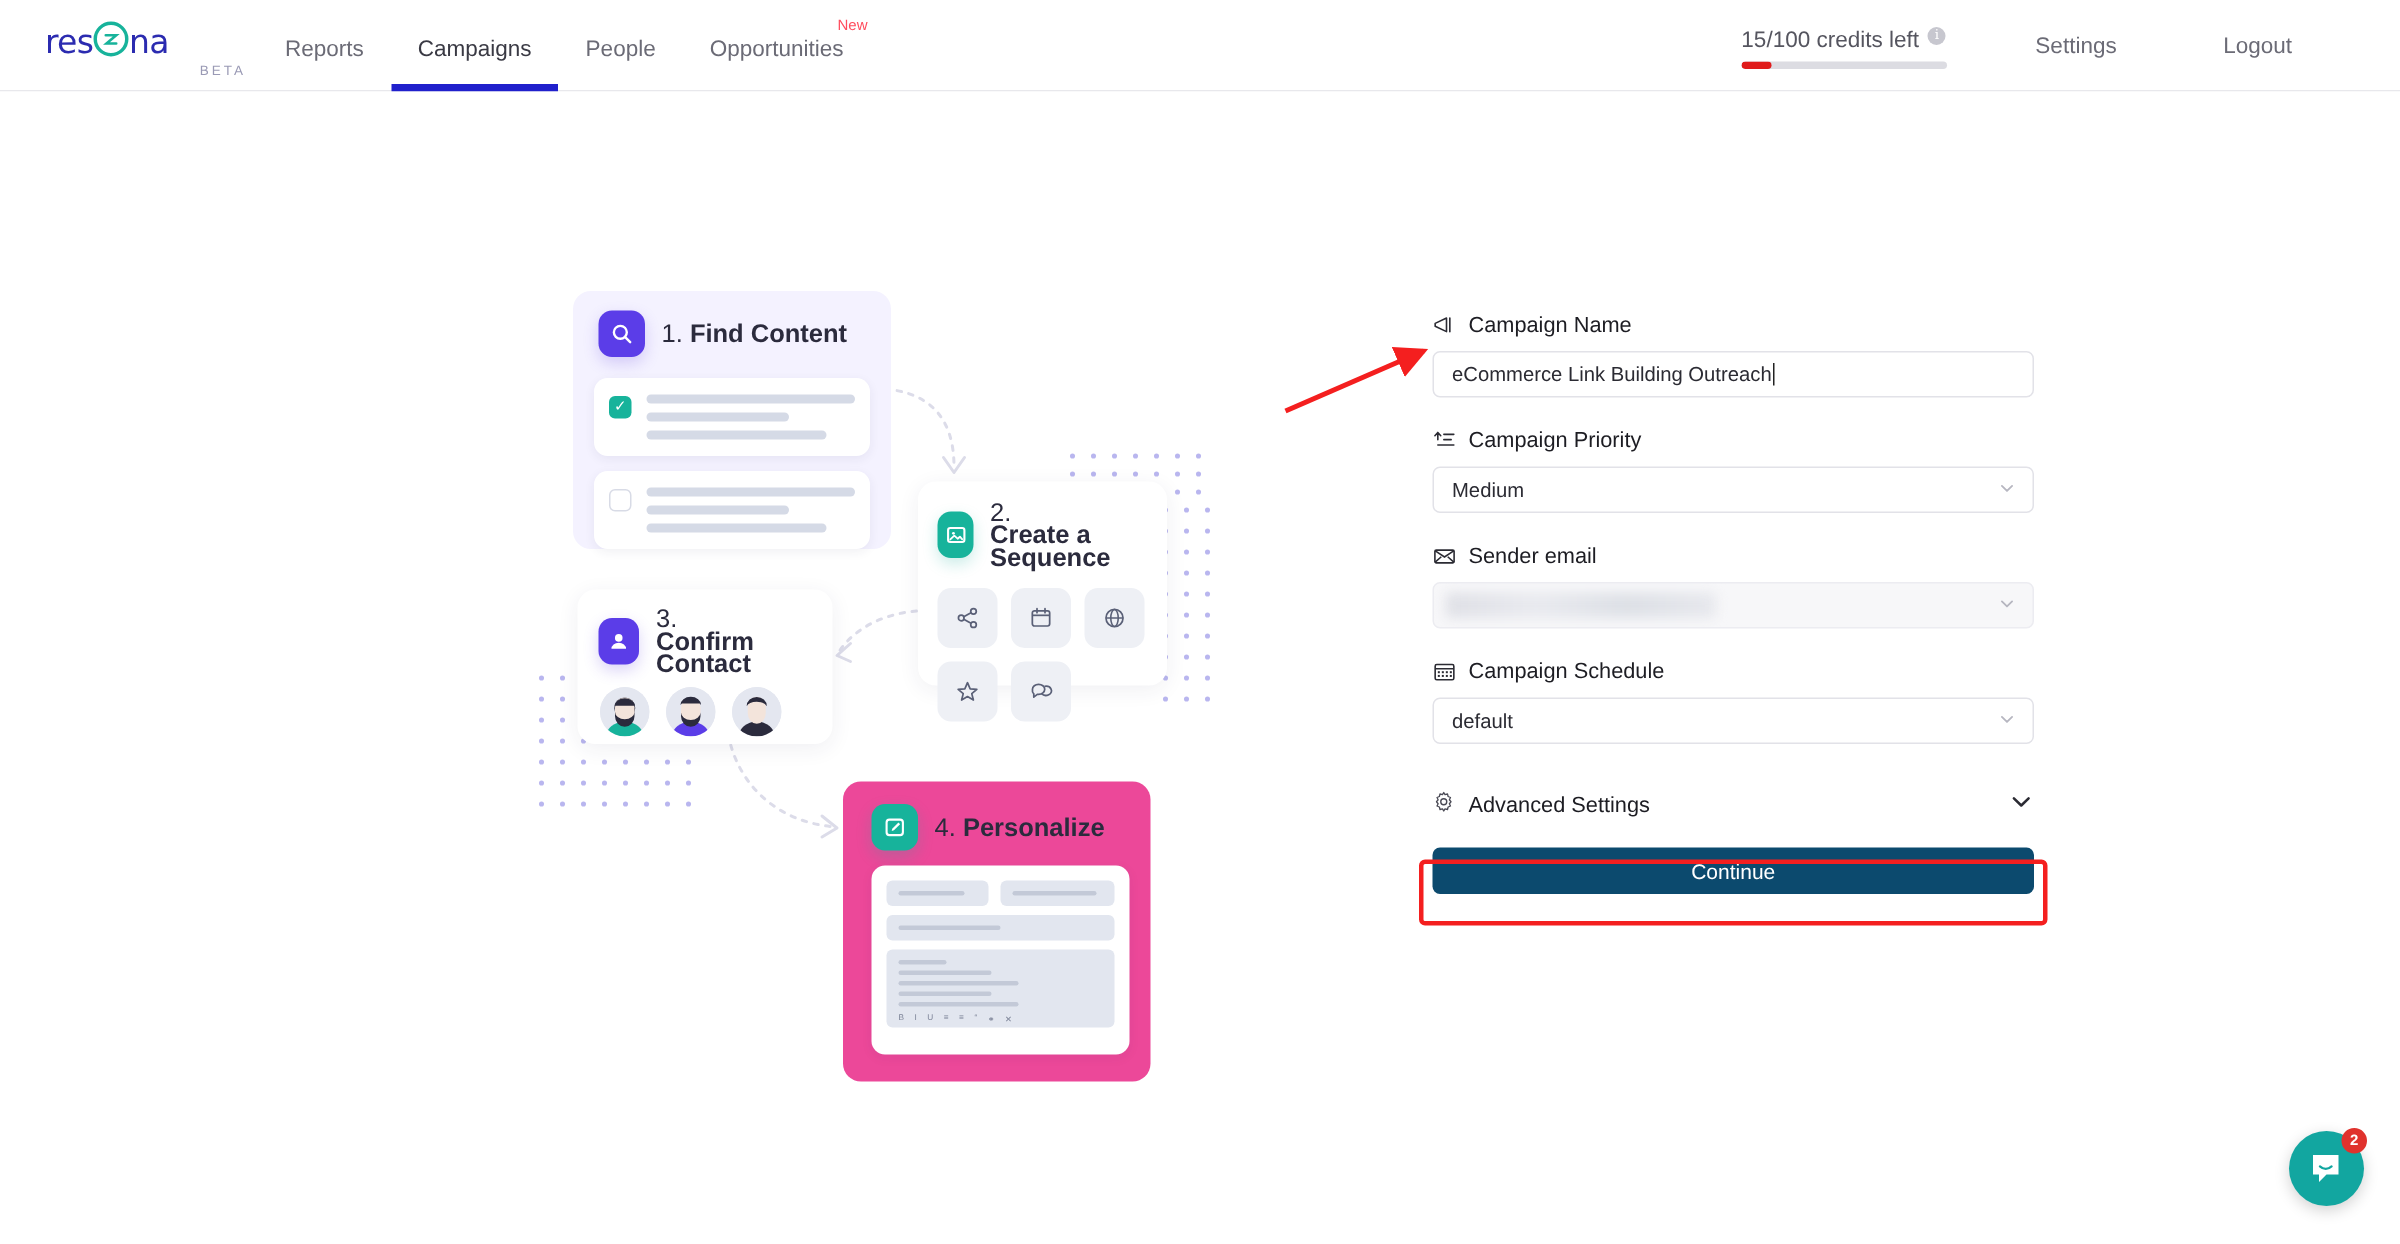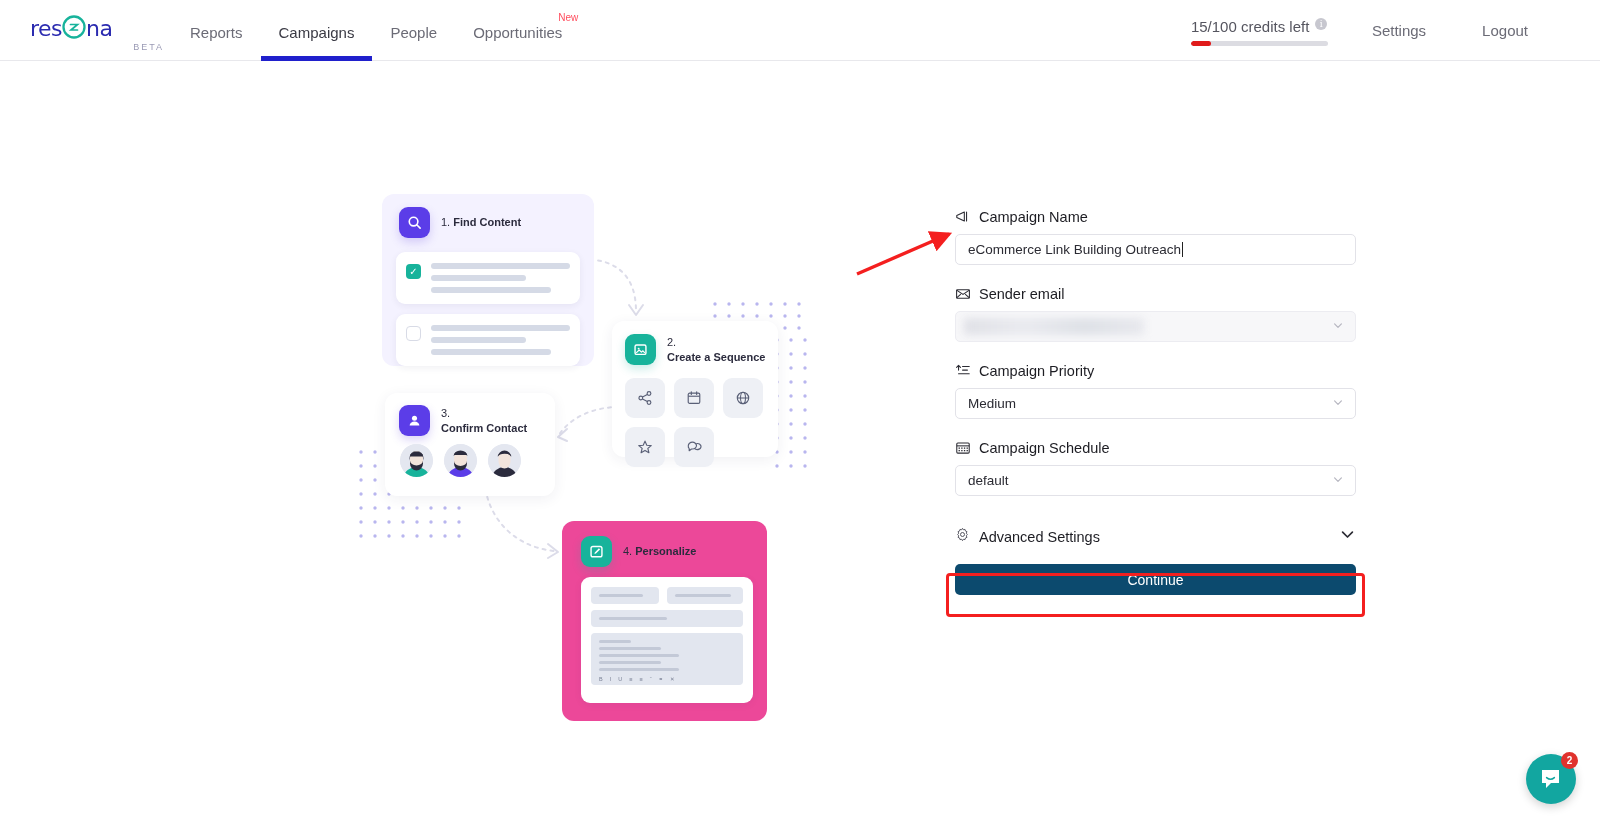--- a/index.html
+++ b/index.html
@@ -69,21 +69,21 @@
   .nav-badge {
     position: absolute;
     top: 12px; right: 2px;
     font-size: 10px;
     color: #ff4d5e;
   }
 
   .topright {
     position: absolute; right: 0; top: 0;
     height: 61px;
-    display: flex; align-items: center;
+    display: flex; align-items: center; gap: 15px;
   }
   .credits {
     position: relative;
     margin-right: 44px;
     padding-top: 2px;
   }
   .credits-text {
     font-size: 15px;
     color: #55555f;
     white-space: nowrap;
@@ -138,21 +138,21 @@
   }
   .step-icon {
     width: 31px; height: 31px;
     border-radius: 9px;
     display: flex; align-items: center; justify-content: center;
     box-shadow: 0 4px 10px rgba(90,60,220,.22);
   }
   .step-icon.purple { background: #5b3de8; }
   .step-icon.teal { background: #17b39b; box-shadow: 0 4px 10px rgba(20,170,150,.22); }
   .step-title {
-    font-size: 11px; color: #2b2b3d; font-weight: 600; line-height: 15px;
+    font-size: 17px; color: #2b2b3d; font-weight: 600; line-height: 15px;
   }
   .step-num { font-weight: 400; }
 
   .row-card {
     background: #fff; border-radius: 9px;
     box-shadow: 0 2px 7px rgba(40,40,80,.07);
     display: flex; align-items: flex-start;
     padding: 11px 10px;
   }
   .cb {
@@ -645,51 +645,51 @@
       <div class="input">
         <span placeholder="Campaign Name">eCommerce Link Building Outreach</span>
           <span class="caret"></span>
       </div>
     </div>
 
     <div class="field">
       <div class="field-label">
         <span class="lbl-icon">
           <svg width="16" height="16" viewBox="0 0 18 18">
-              <rect x="1.8" y="4.2" width="14.4" height="9.6" rx="1" fill="none" stroke="#2b2b33" stroke-width="1.2"></rect>
-              <path d="M1.8 4.6 L9 9.4 L16.2 4.6" fill="none" stroke="#2b2b33" stroke-width="1.2"></path>
-              <path d="M1.8 13.4 L6.6 9.2 M16.2 13.4 L11.4 9.2" fill="none" stroke="#2b2b33" stroke-width="1.2"></path>
-            </svg>
-        </span>
-        <span>Sender email</span>
-      </div>
-      <div class="select sender-select">
-        <div class="redacted"></div>
-        <span class="chev">
-          <svg width="12" height="12" viewBox="0 0 12 12">
-              <path d="M2.6 4.4 L6 7.8 L9.4 4.4" fill="none" stroke="#b6b6c0" stroke-width="1.2" stroke-linecap="round" stroke-linejoin="round"></path>
-            </svg>
-        </span>
-      </div>
-    </div>
-
-    <div class="field">
-      <div class="field-label">
-        <span class="lbl-icon">
-          <svg width="16" height="16" viewBox="0 0 18 18">
               <path d="M4 8 L4 3 M1.8 5 L4 2.6 L6.2 5" fill="none" stroke="#2b2b33" stroke-width="1.2" stroke-linecap="round" stroke-linejoin="round"></path>
               <line x1="8.5" y1="4" x2="16" y2="4" stroke="#2b2b33" stroke-width="1.2" stroke-linecap="round"></line>
               <line x1="8.5" y1="8" x2="14" y2="8" stroke="#2b2b33" stroke-width="1.2" stroke-linecap="round"></line>
               <line x1="4" y1="12" x2="16" y2="12" stroke="#2b2b33" stroke-width="1.2" stroke-linecap="round"></line>
             </svg>
         </span>
         <span>Campaign Priority</span>
       </div>
       <div class="select">
         <span>Medium</span>
+        <span class="chev">
+          <svg width="12" height="12" viewBox="0 0 12 12">
+              <path d="M2.6 4.4 L6 7.8 L9.4 4.4" fill="none" stroke="#b6b6c0" stroke-width="1.2" stroke-linecap="round" stroke-linejoin="round"></path>
+            </svg>
+        </span>
+      </div>
+    </div>
+
+    <div class="field">
+      <div class="field-label">
+        <span class="lbl-icon">
+          <svg width="16" height="16" viewBox="0 0 18 18">
+              <rect x="1.8" y="4.2" width="14.4" height="9.6" rx="1" fill="none" stroke="#2b2b33" stroke-width="1.2"></rect>
+              <path d="M1.8 4.6 L9 9.4 L16.2 4.6" fill="none" stroke="#2b2b33" stroke-width="1.2"></path>
+              <path d="M1.8 13.4 L6.6 9.2 M16.2 13.4 L11.4 9.2" fill="none" stroke="#2b2b33" stroke-width="1.2"></path>
+            </svg>
+        </span>
+        <span>Sender email</span>
+      </div>
+      <div class="select sender-select">
+        <div class="redacted"></div>
         <span class="chev">
           <svg width="12" height="12" viewBox="0 0 12 12">
               <path d="M2.6 4.4 L6 7.8 L9.4 4.4" fill="none" stroke="#b6b6c0" stroke-width="1.2" stroke-linecap="round" stroke-linejoin="round"></path>
             </svg>
         </span>
       </div>
     </div>
 
     <div class="field">
       <div class="field-label">

